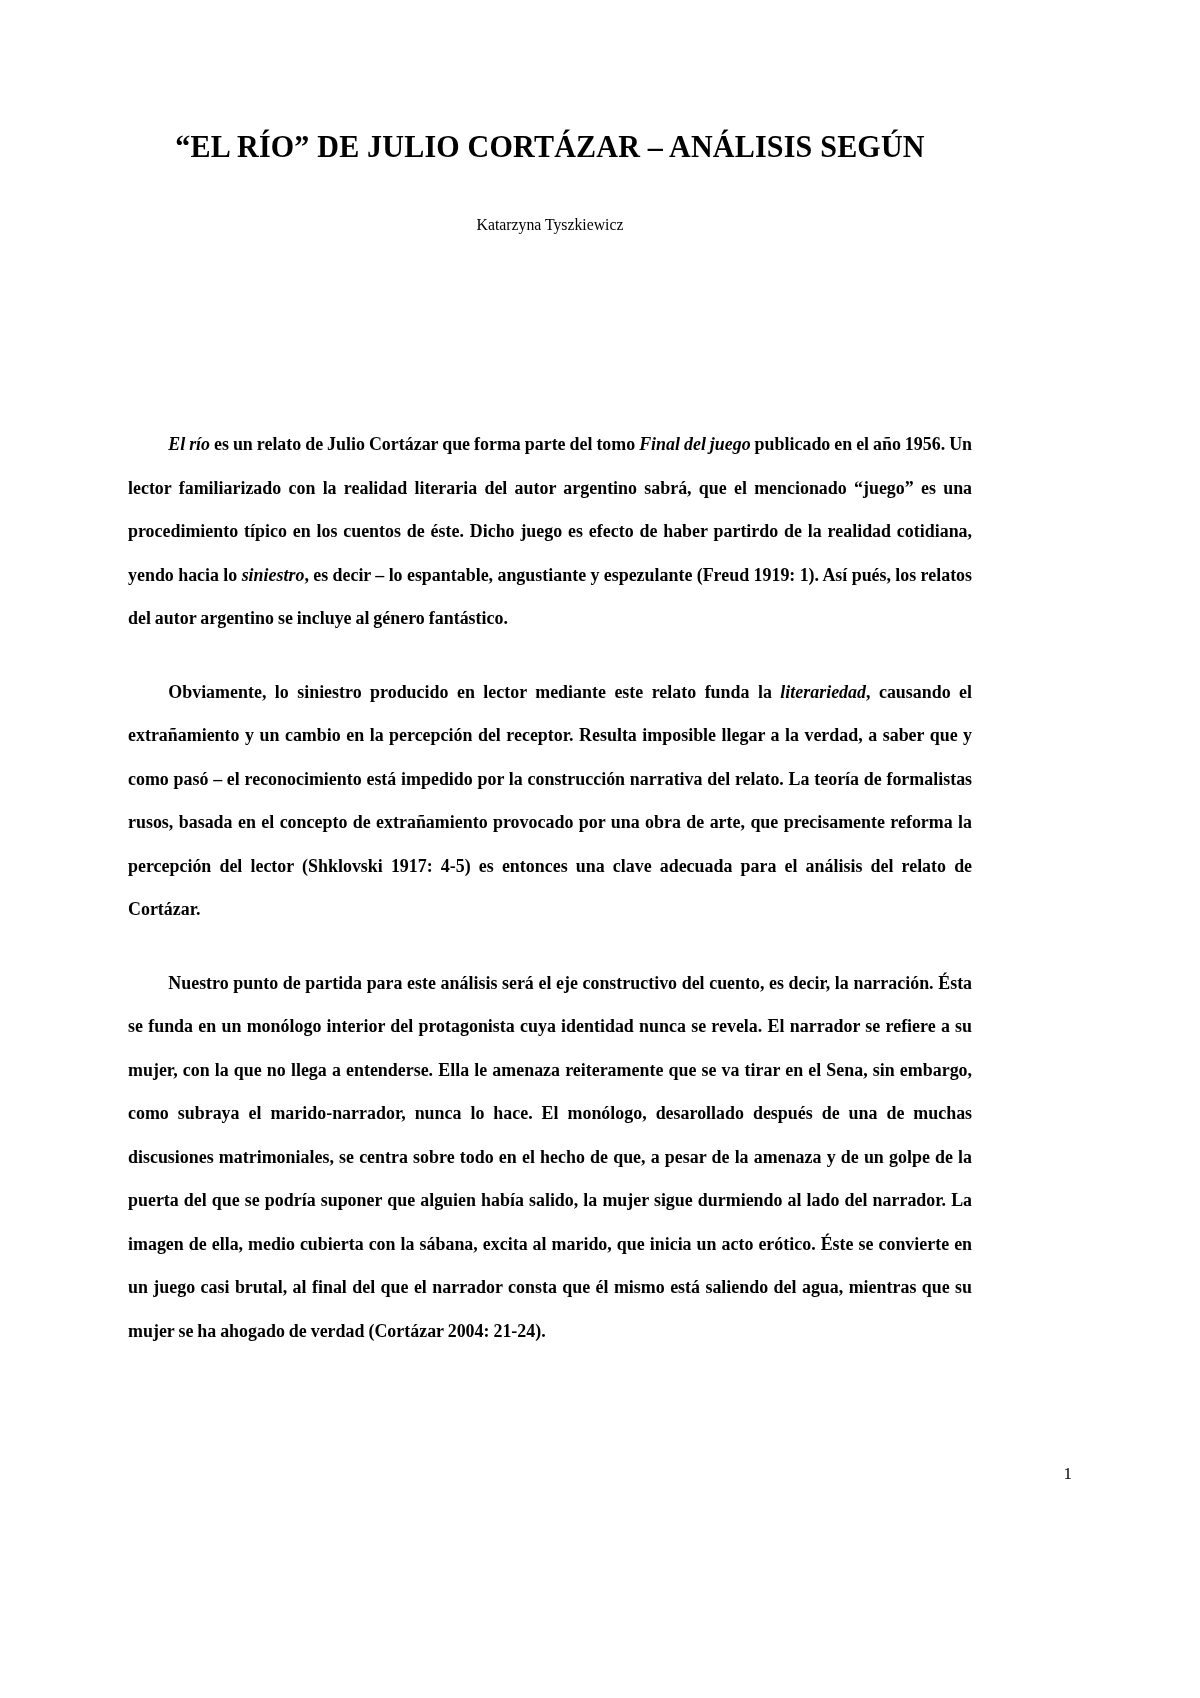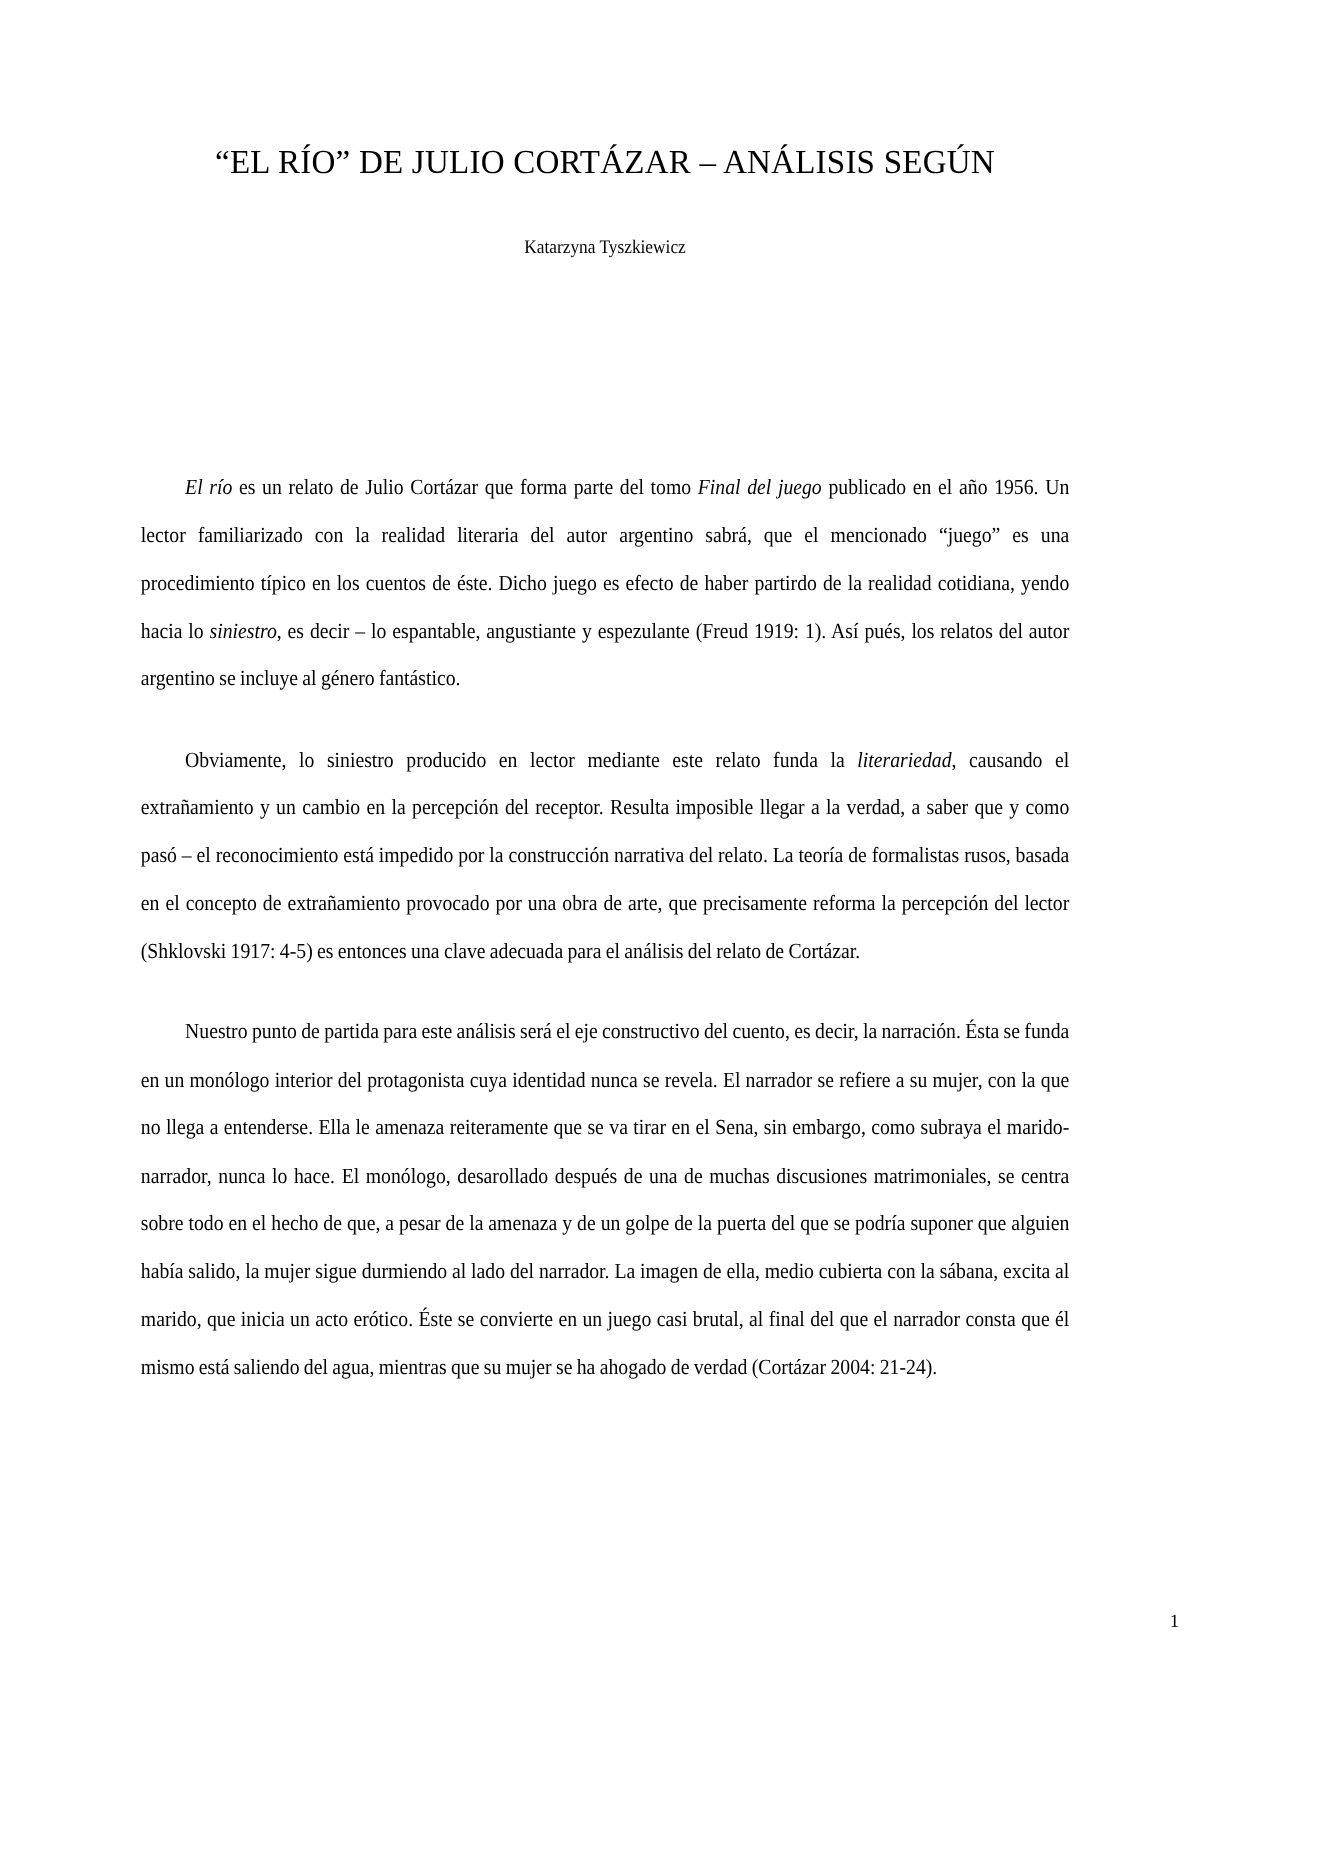--- a/index.html
+++ b/index.html
@@ -24,21 +24,21 @@
     left: 128px;
     top: 0;
     width: 844px;
   }
 
   
   .doc-title {
     margin: 0;
     padding-top: 118px;
     text-align: center;
-    font-weight: normal;
+    font-weight: bold;
     font-size: 30.5px;
     line-height: 58px;
     letter-spacing: 0.2px;
     font-family: "Liberation Serif", "DejaVu Serif", serif;
   }
   .doc-title .line {
     display: block;
     white-space: pre;
   }
   .doc-title .line1 {
@@ -53,20 +53,21 @@
     text-align: center;
     font-size: 17.5px;
     line-height: 24px;
     font-weight: normal;
     transform: scaleX(0.9);
   }
 
   
   .body-block {
     padding-top: 186px;
+    font-weight: bold;
   }
   p.para {
     margin: 0 0 30px 0;
     text-align: justify;
     text-justify: inter-word;
     font-size: 19.6px;
     line-height: 43.5px;
     text-indent: 44px;
     hyphens: none;
     word-spacing: -0.6px;

